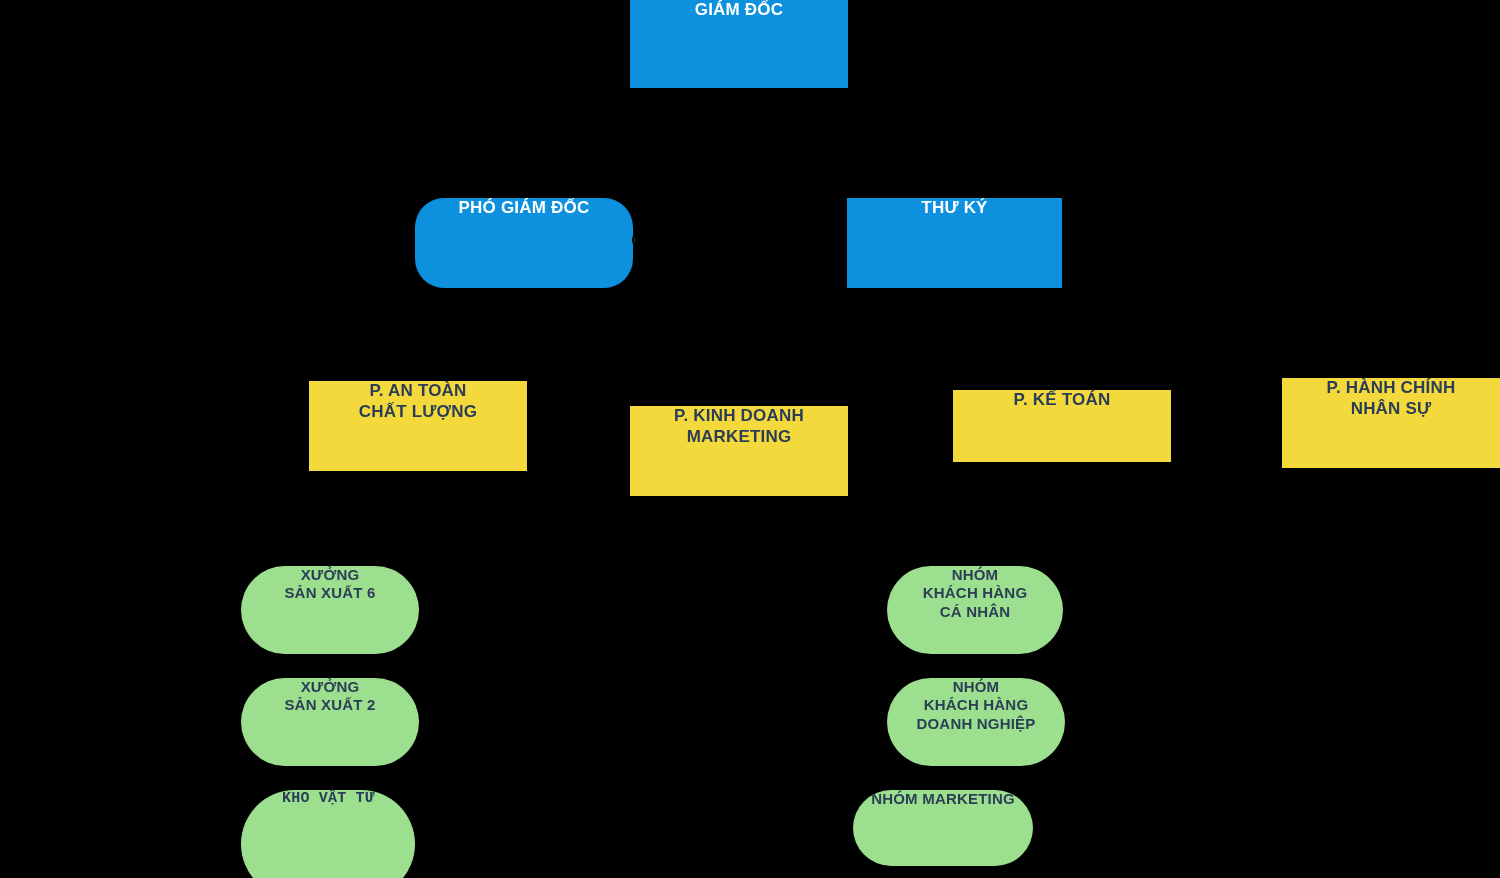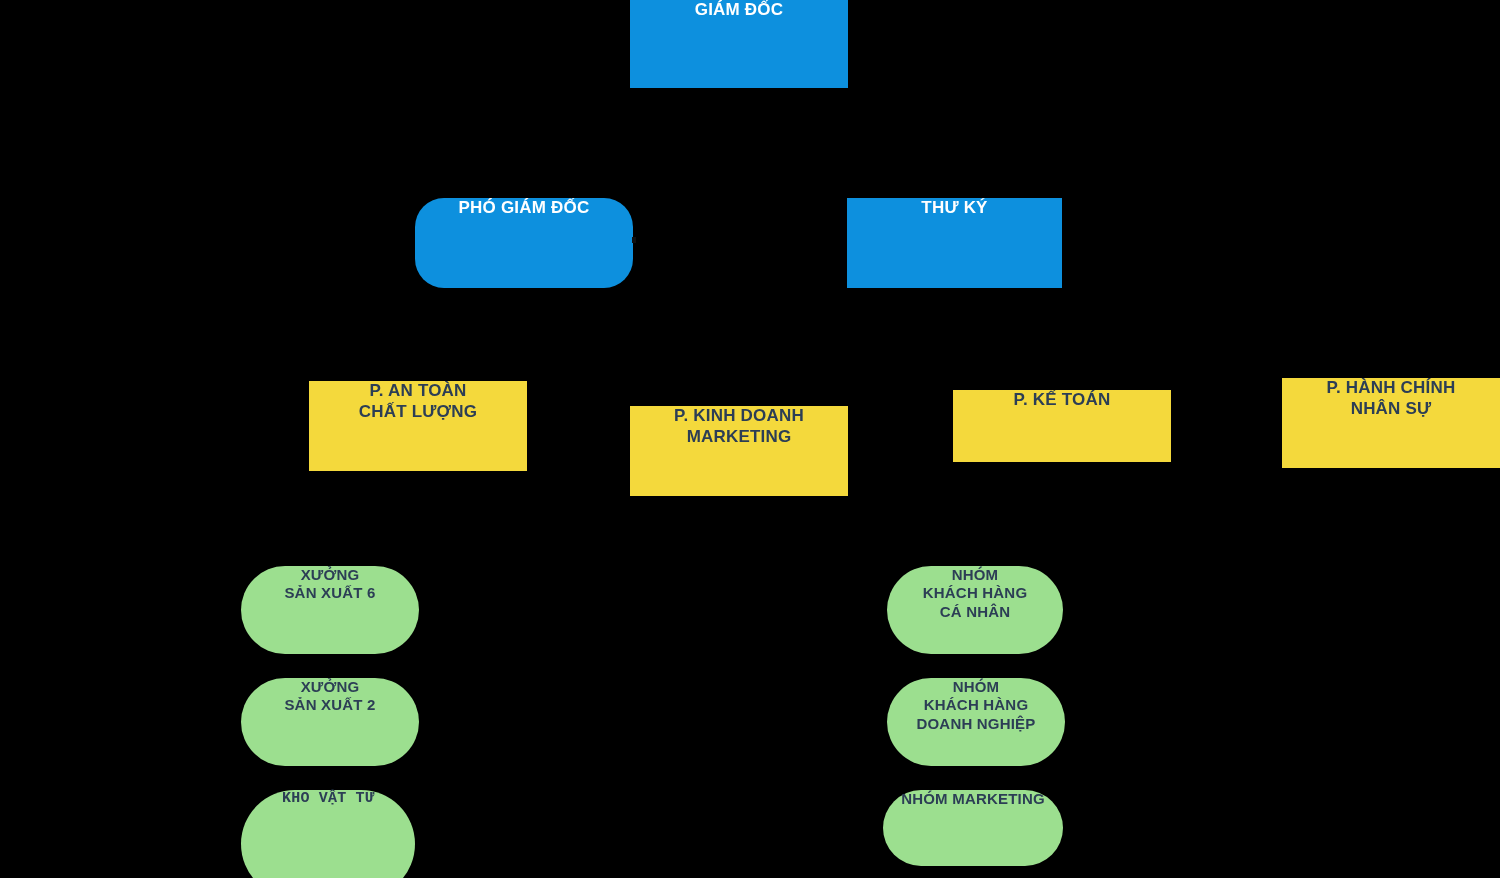--- a/index.html
+++ b/index.html
@@ -170,19 +170,19 @@
   </div>
 
   <div class="node node--team" style="left:887px; top:678px; width:178px; height:88px;">
     <span class="lines">
       <span class="line">NHÓM</span>
       <span class="line">KHÁCH HÀNG</span>
       <span class="line">DOANH NGHIỆP</span>
     </span>
   </div>
 
-  <div class="node node--team" style="left:883px; top:790px; width:180px; height:76px;">
+  <div class="node node--team" style="left:853px; top:790px; width:180px; height:76px;">
     <span class="lines">
       <span class="line">NHÓM MARKETING</span>
     </span>
   </div>
 
 </div>
 
 </body></html>

